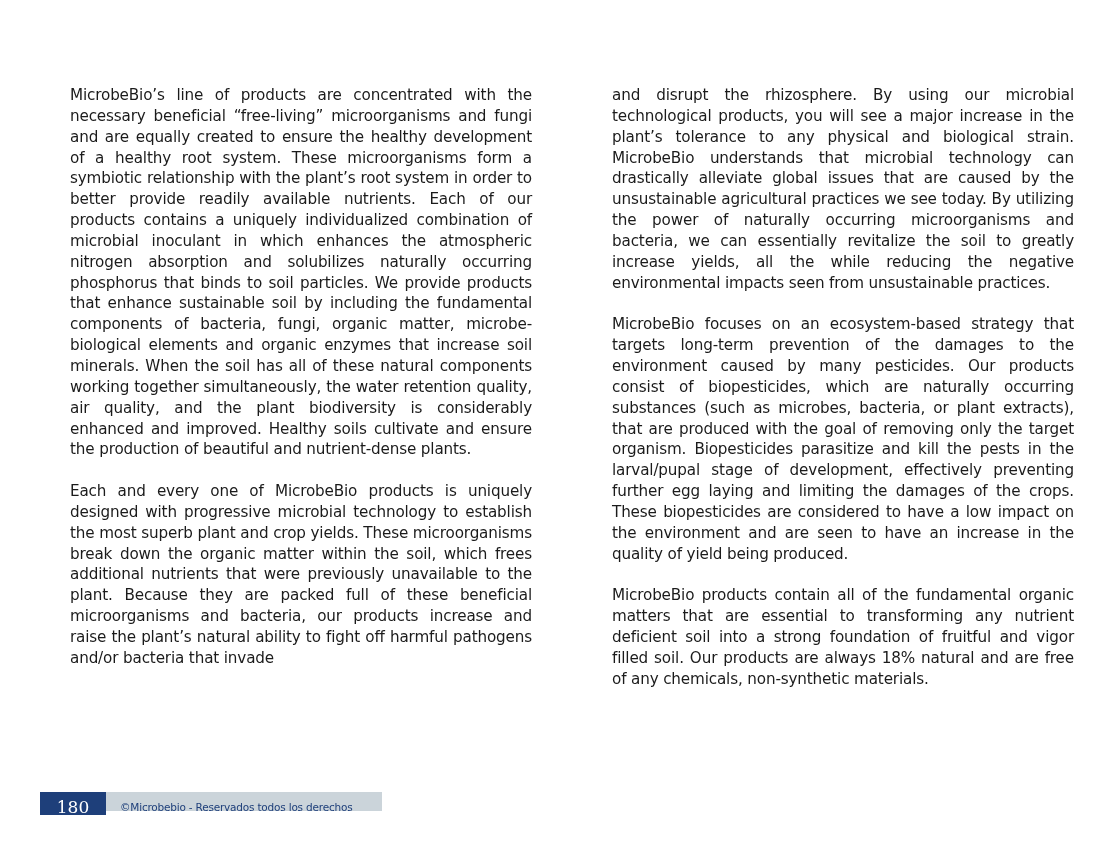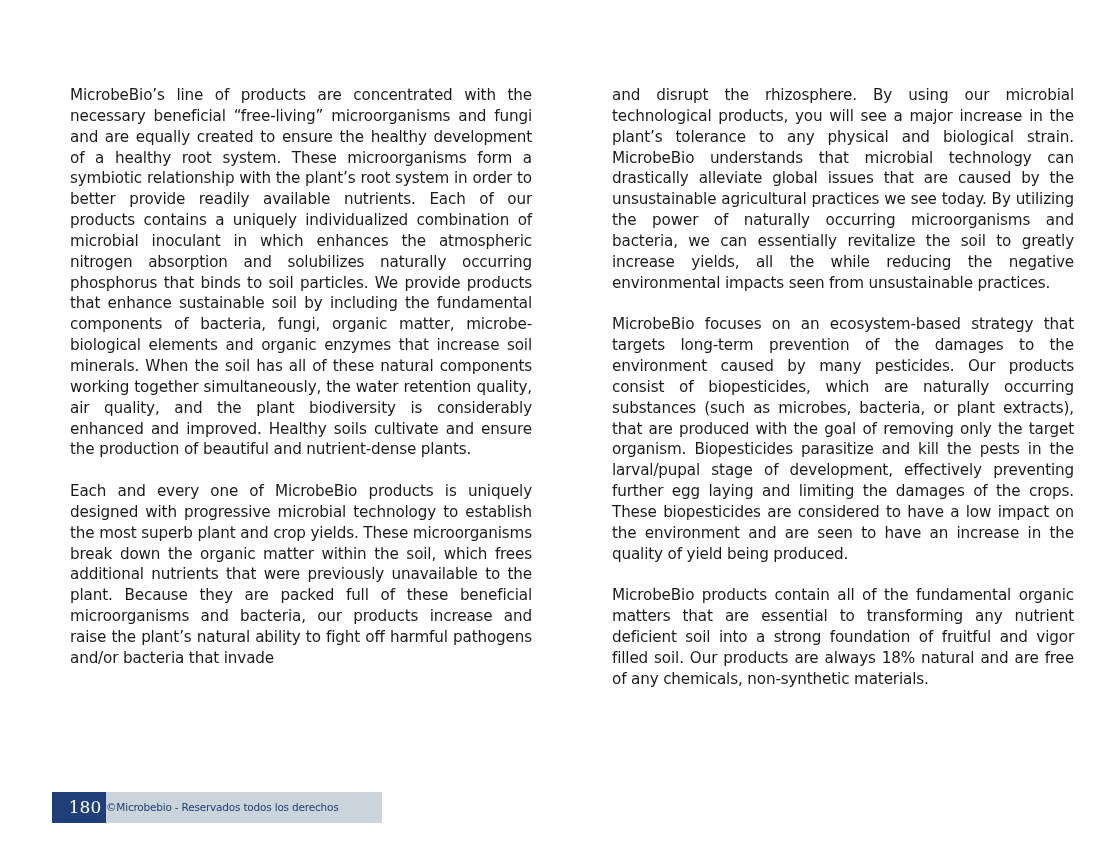--- a/index.html
+++ b/index.html
@@ -32,42 +32,42 @@
       word-spacing: 0px;
     }
     .col-left { left: 70px; }
     .col-right { left: 568px; margin-left: 44px; }
     .column p {
       margin: 0 0 20.85px 0;
       hyphens: none;
     }
     .footer-page-number {
       position: absolute;
-      left: 52px;
+      left: 40px;
       top: 792px;
       width: 66px;
-      height: 31px;
+      height: 23px;
       background: #1e3f7a;
       color: #ffffff;
       font-family: "DejaVu Serif", serif;
       font-size: 17px;
       line-height: 31px;
       text-align: center;
     }
     .footer-copyright {
       position: absolute;
       left: 106px;
       top: 792px;
       width: 276px;
-      height: 31px;
+      height: 19px;
       background: #cbd4da;
       color: #1e3f7a;
       font-size: 10.5px;
       line-height: 31px;
-      padding-left: 0;
+      padding-left: 14px;
       box-sizing: border-box;
       white-space: nowrap;
       letter-spacing: -0.2px;
     }
   </style>
 </head>
 <body>
 
 <div class="page">
 

